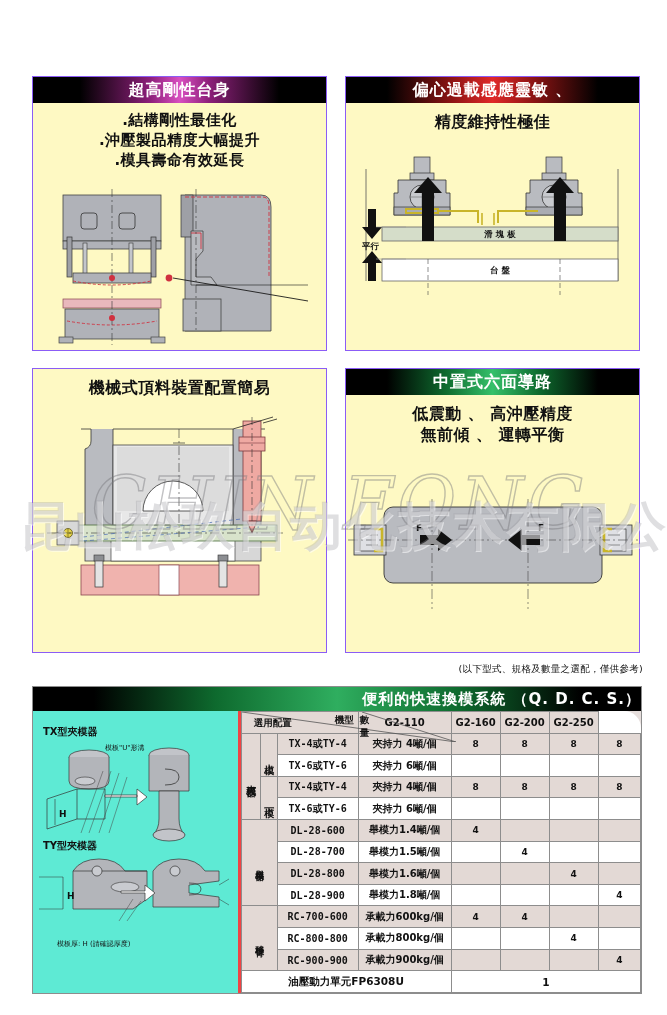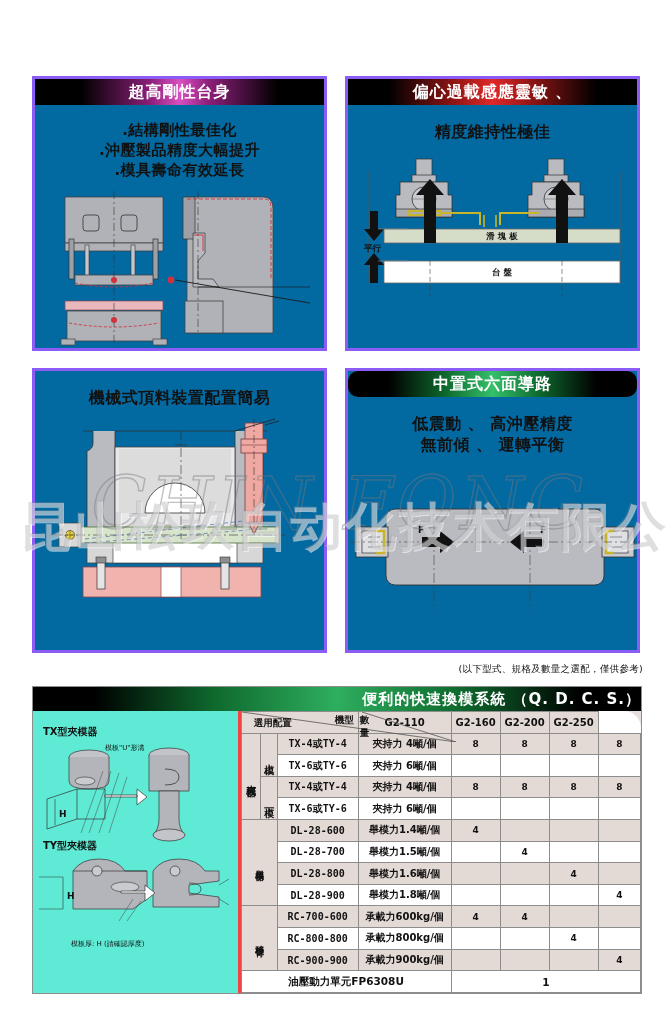--- a/index.html
+++ b/index.html
@@ -22,32 +22,32 @@
   }
   .wm-cn{
     position:absolute;left:20px;top:492px;width:640px;
     font-size:52px;font-weight:bold;letter-spacing:2px;
     color:rgba(150,150,155,0.30);
     text-shadow:1px 1px 0 rgba(255,255,255,0.55);
     text-align:center;white-space:nowrap;
   }
 
   
-  .panel{position:absolute;border:3px solid #8b5cf6;background:#0369a1;box-sizing:border-box;}
+  .panel{position:absolute;border:1px solid #8b5cf6;background:#fef9c3;box-sizing:border-box;}
   .panel-head{
     height:26px;line-height:26px;text-align:center;
     font-size:16px;font-weight:bold;color:#ffffff;
     letter-spacing:1px;position:relative;overflow:hidden;
   }
   .hd-purple{background:linear-gradient(to right,#000 0%,#000 16%,#8d1f7a 40%,#d84fc0 50%,#8d1f7a 60%,#000 84%,#000 100%);}
   .hd-red{background:linear-gradient(to right,#000 0%,#000 14%,#8c1414 36%,#e02828 50%,#8c1414 64%,#000 86%,#000 100%);}
   .hd-blue{background:linear-gradient(to right,#000 0%,#000 14%,#15409a 36%,#3f7fe0 50%,#15409a 64%,#000 86%,#000 100%);}
-  .hd-green{background:linear-gradient(to right,#000 0%,#000 14%,#0e6a2e 34%,#35c06a 50%,#0e6a2e 66%,#000 86%,#000 100%);border-radius:10px;}
+  .hd-green{background:linear-gradient(to right,#000 0%,#000 14%,#0e6a2e 34%,#35c06a 50%,#0e6a2e 66%,#000 86%,#000 100%);}
   .panel-body{position:relative;height:calc(100% - 26px);}
-  .p-text{text-align:center;font-size:15px;font-weight:bold;color:#111;line-height:1.32;padding-top:16px;letter-spacing:0.5px;}
+  .p-text{text-align:center;font-size:15px;font-weight:bold;color:#111;line-height:1.32;padding-top:8px;letter-spacing:0.5px;}
   .p-text .ln{display:block;white-space:nowrap;}
   .p-sub{font-size:16px;}
 
   
   .note{position:absolute;right:24px;top:663px;font-size:9.5px;color:#111;letter-spacing:0.3px;}
 
   
   .tblbox{position:absolute;left:32px;top:686px;width:610px;height:308px;border:1px solid #8d8d8d;background:#e6dedc;box-sizing:border-box;}
   .tbl-head{
     height:24px;line-height:24px;text-align:right;color:#fff;font-weight:bold;font-size:15px;letter-spacing:1px;
@@ -315,21 +315,21 @@
           <text x="34" y="44" font-size="9" font-family="DejaVu Sans" fill="#111" font-weight="bold">H</text>
           <line x1="6" y1="22" x2="30" y2="22" stroke="#333" stroke-width="0.5"></line>
           <line x1="6" y1="54" x2="30" y2="54" stroke="#333" stroke-width="0.5"></line>
           <g stroke="#444" stroke-width="0.5">
             <line x1="100" y1="44" x2="86" y2="66"></line>
               <line x1="108" y1="46" x2="94" y2="66"></line>
           </g>
           <line x1="186" y1="30" x2="196" y2="24" stroke="#333" stroke-width="0.5"></line>
           <line x1="186" y1="44" x2="196" y2="50" stroke="#333" stroke-width="0.5"></line>
         </svg>
-        <div class="illus-small" style="left:24px;top:228px;margin-left:14px;">模板厚: H (請確認厚度)</div>
+        <div class="illus-small" style="left:24px;top:228px;">模板厚: H (請確認厚度)</div>
       </div>
 
       <table class="spec">
         <tbody>
             <tr>
           <td class="diagcell" colspan="3">
             <svg width="214" height="30" viewBox="0 0 214 30" preserveAspectRatio="none">
               <line x1="0" y1="0" x2="214" y2="30" stroke="#555" stroke-width="0.8"></line>
               <line x1="120" y1="0" x2="214" y2="30" stroke="#555" stroke-width="0.8"></line>
             </svg>

